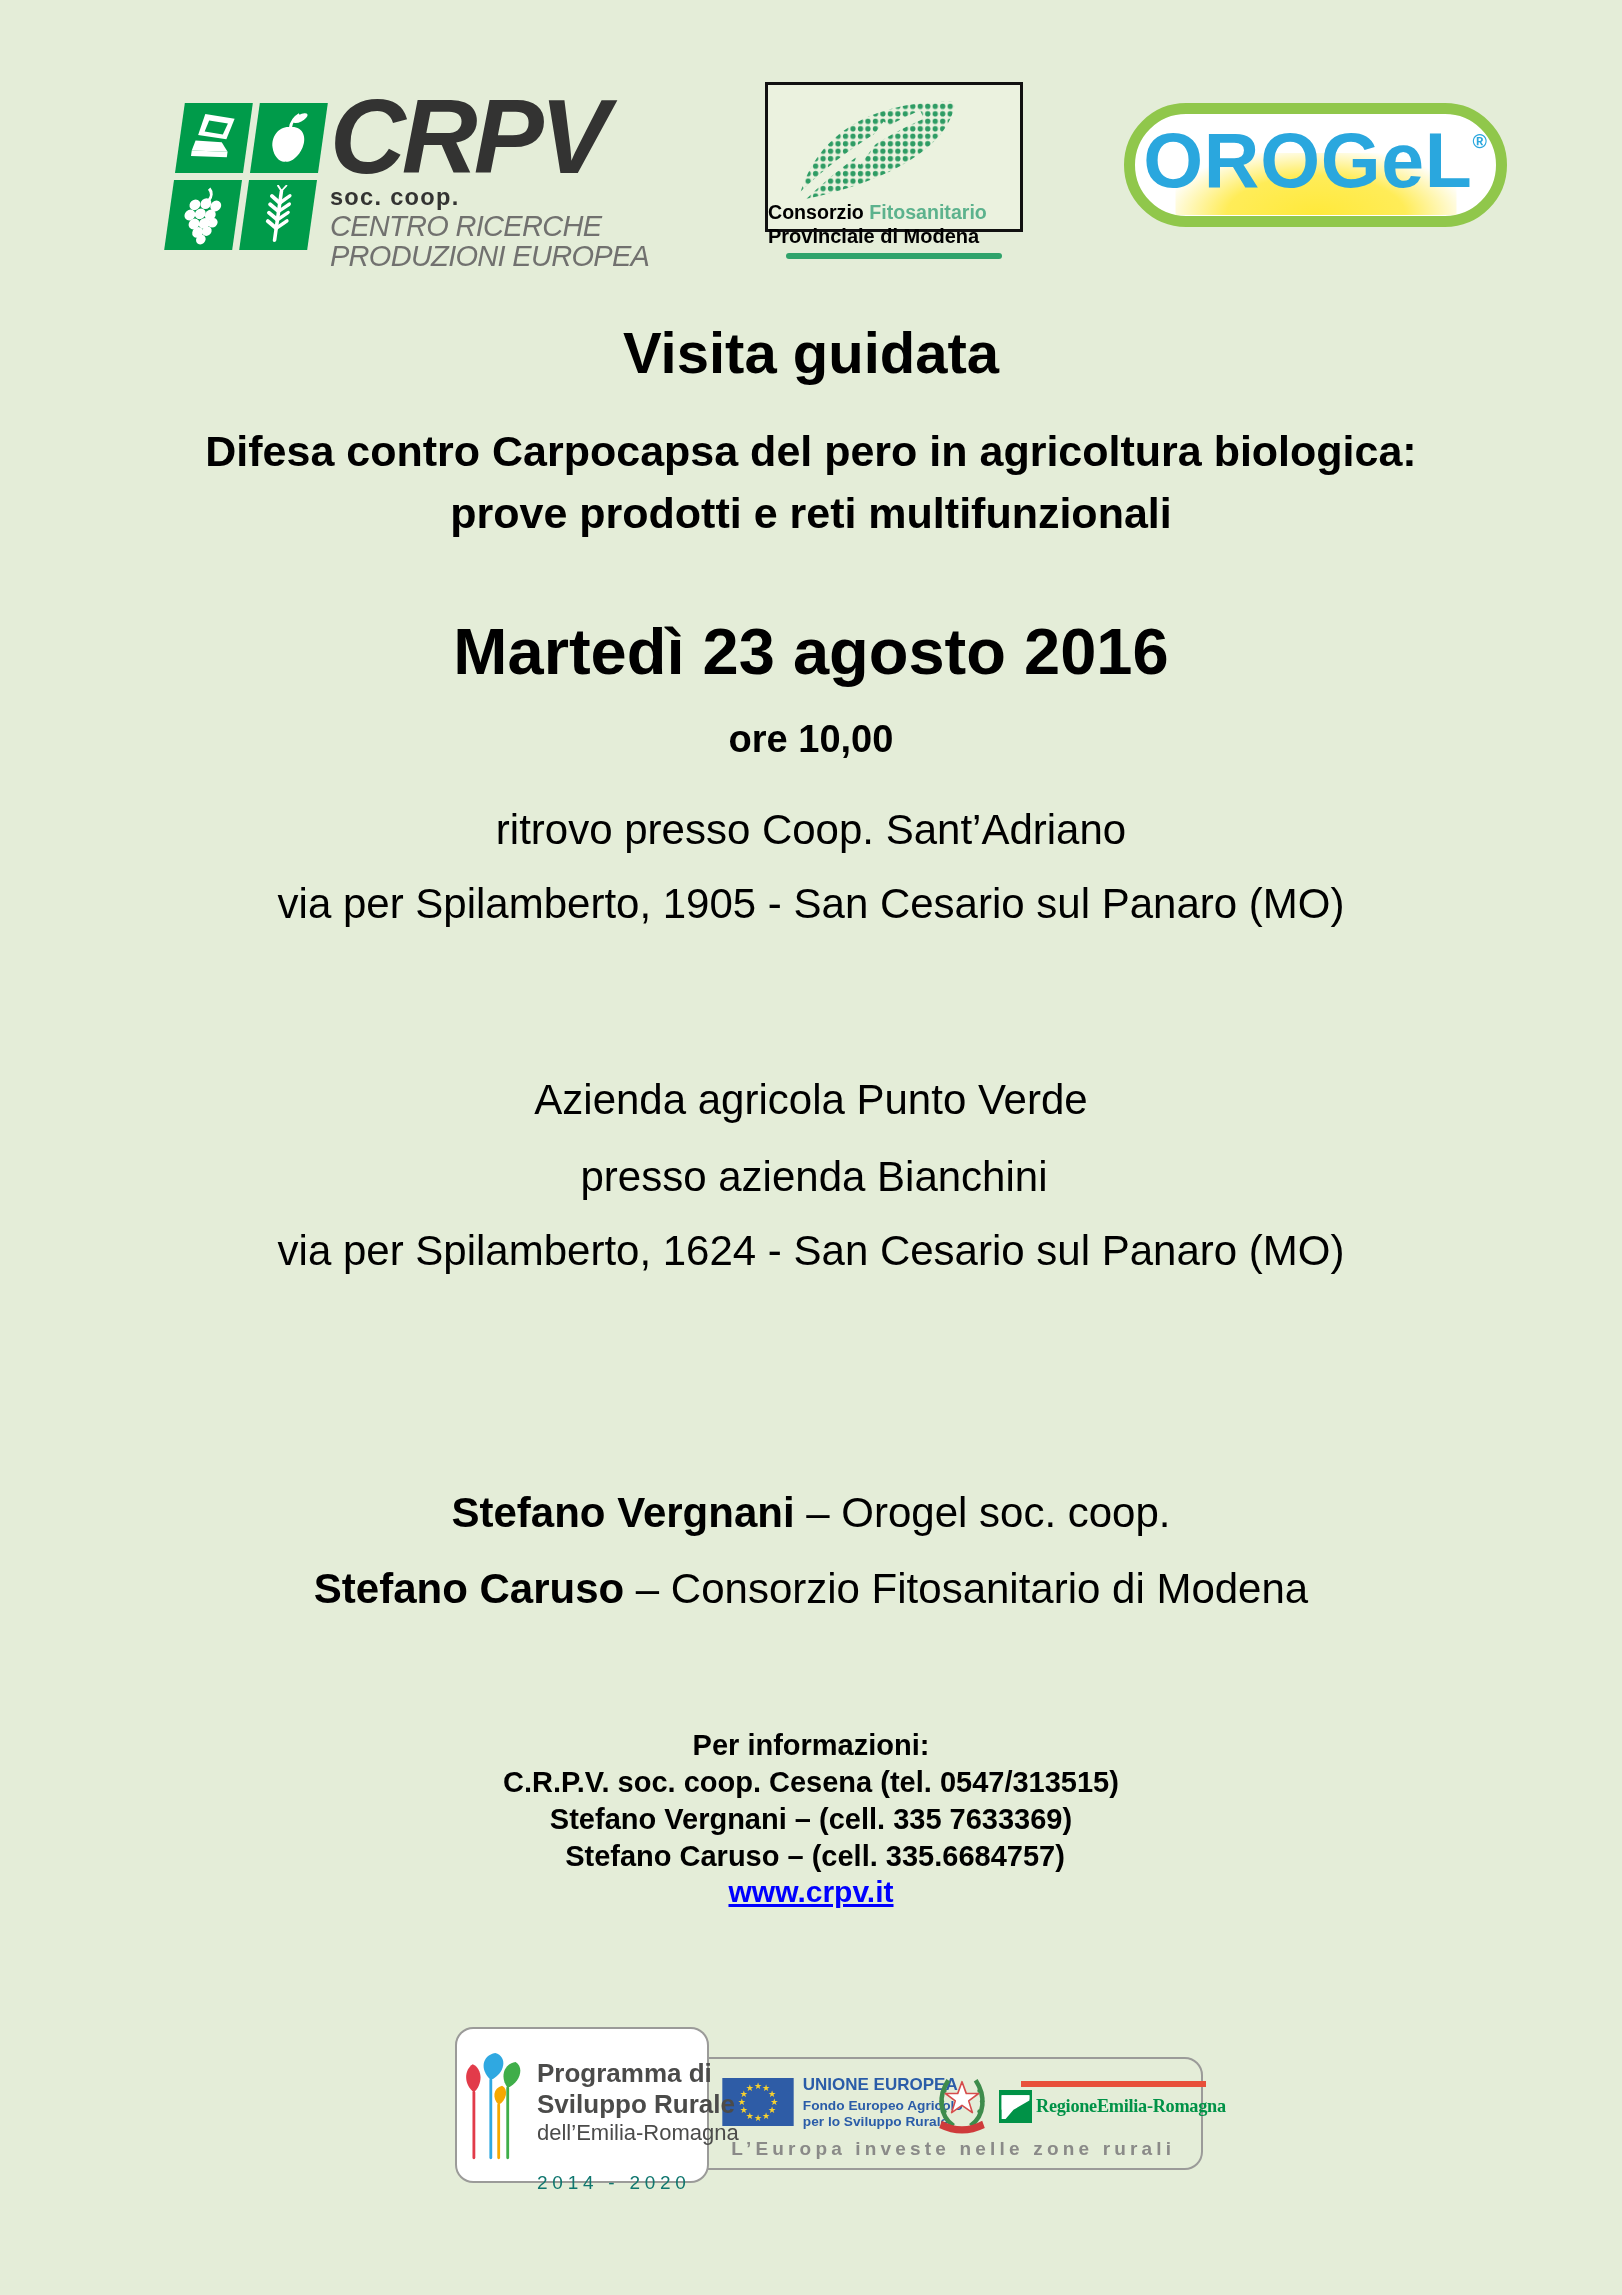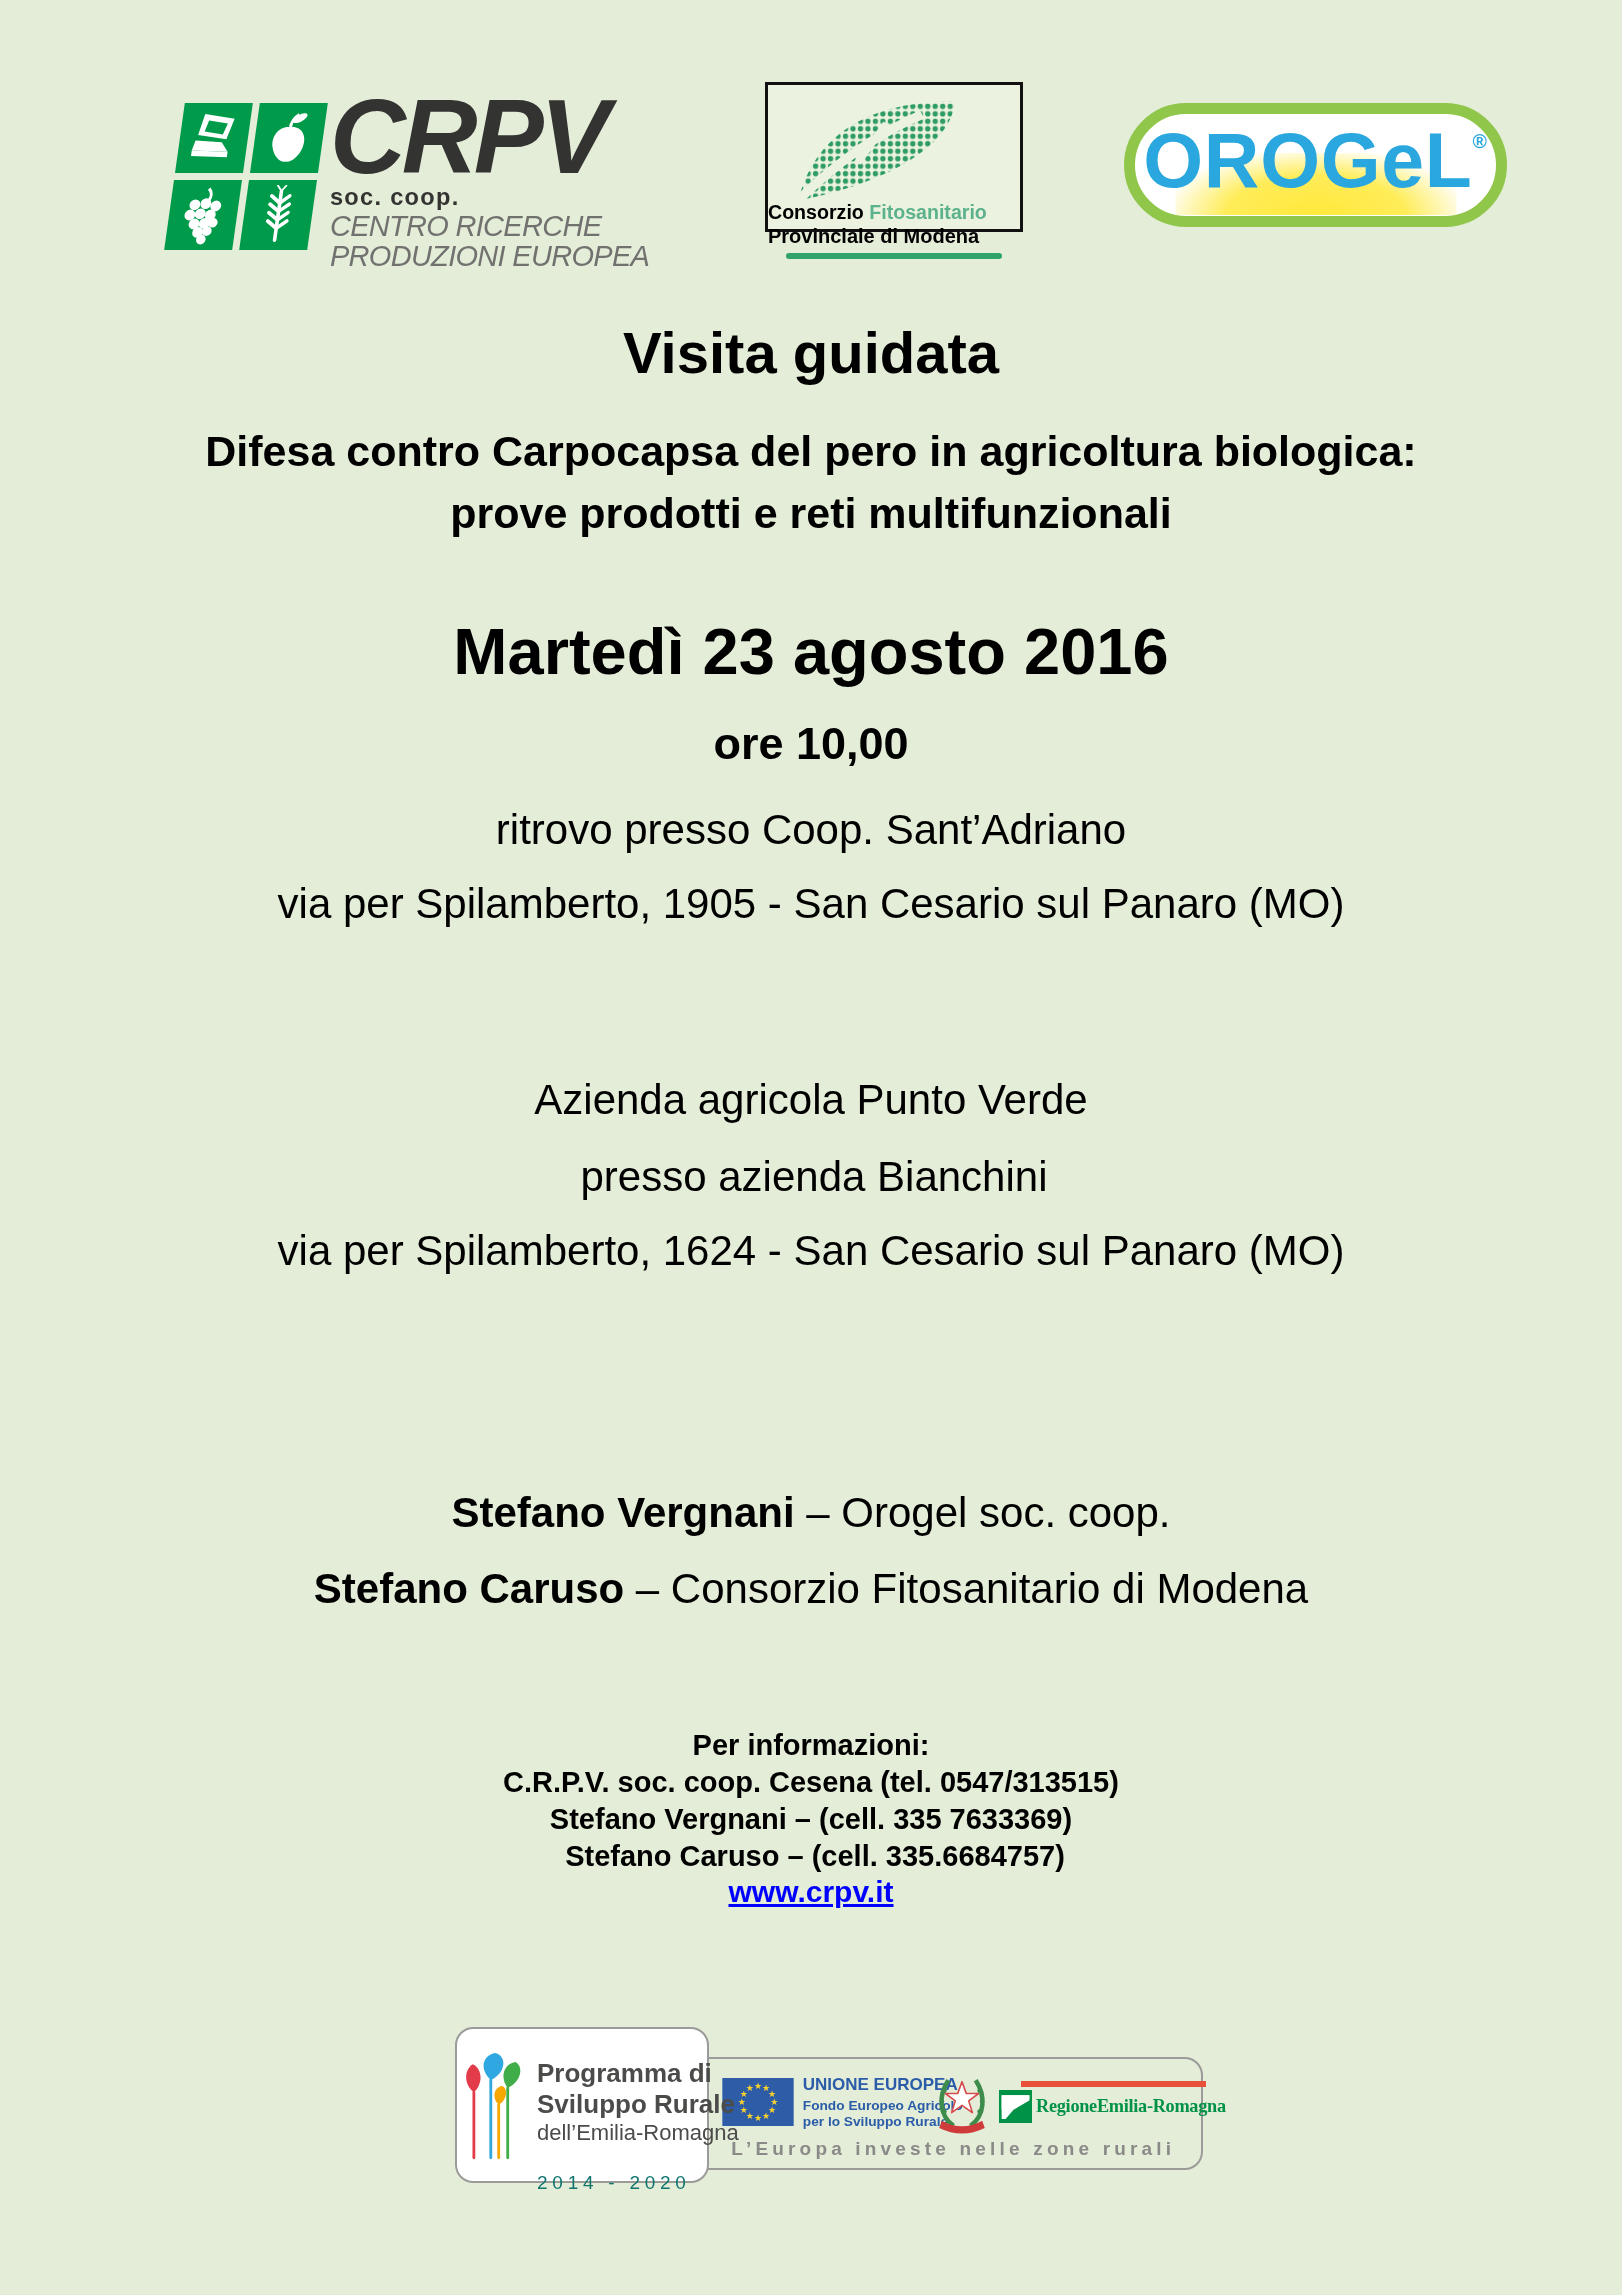--- a/index.html
+++ b/index.html
@@ -8,21 +8,21 @@
     width:1622px;height:2295px;
     background:#E4EDD8;
     font-family:"Liberation Sans",sans-serif;
     color:#000;
     overflow:hidden;
   }
   .line{position:absolute;left:0;right:0;text-align:center;white-space:nowrap;}
   .t-title{font-size:58px;font-weight:bold;}
   .t-sub{font-size:43px;font-weight:bold;}
   .t-date{font-size:65px;font-weight:bold;}
-  .t-time{font-size:45px;font-weight:bold;}
+  .t-time{font-size:38px;font-weight:bold;}
   .t-body{font-size:42px;}
   .t-info{font-size:29px;font-weight:bold;}
   .t-link{font-size:30px;font-weight:bold;}
   .t-link a{color:#0000FF;text-decoration:underline;}
   .bold{font-weight:bold;}
 
   
   .crpv{position:absolute;left:173px;top:103px;display:flex;}
   .crpv-tiles{display:grid;grid-template-columns:68px 68px;grid-template-rows:70px 70px;gap:6.5px;transform:skewX(-8deg);}
   .crpv-tile{background:#009B4A;display:flex;align-items:center;justify-content:center;}

